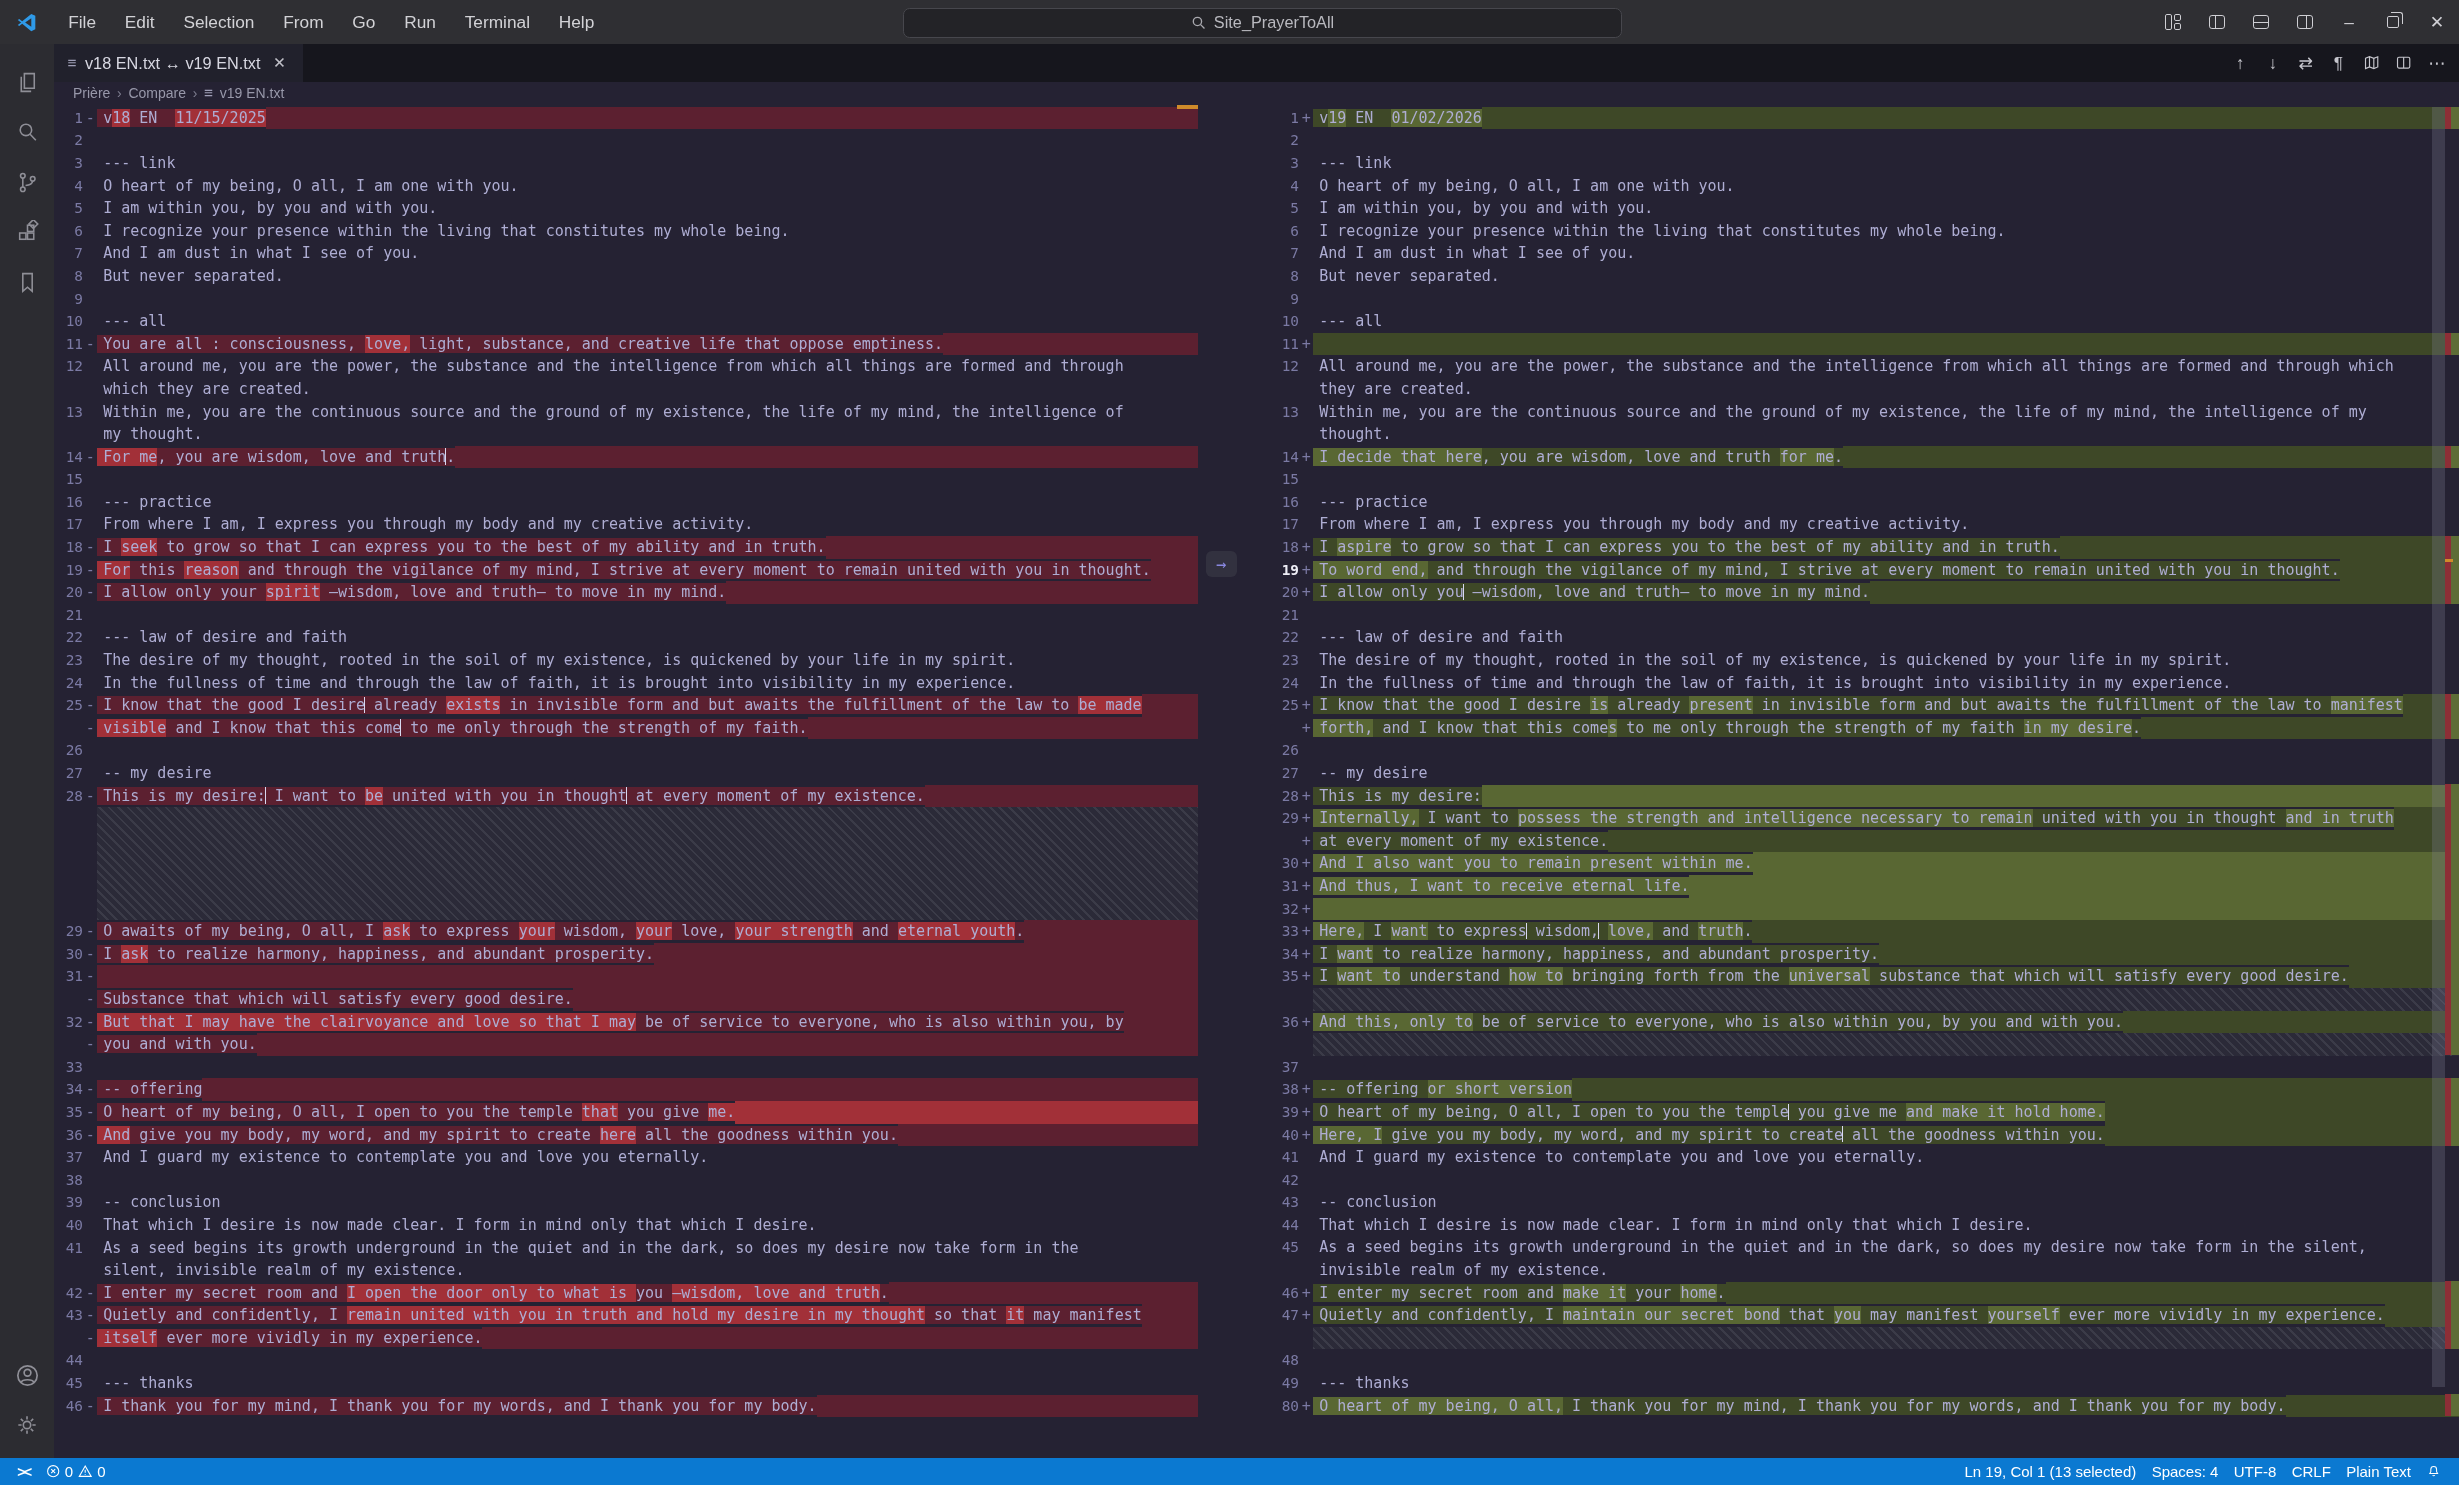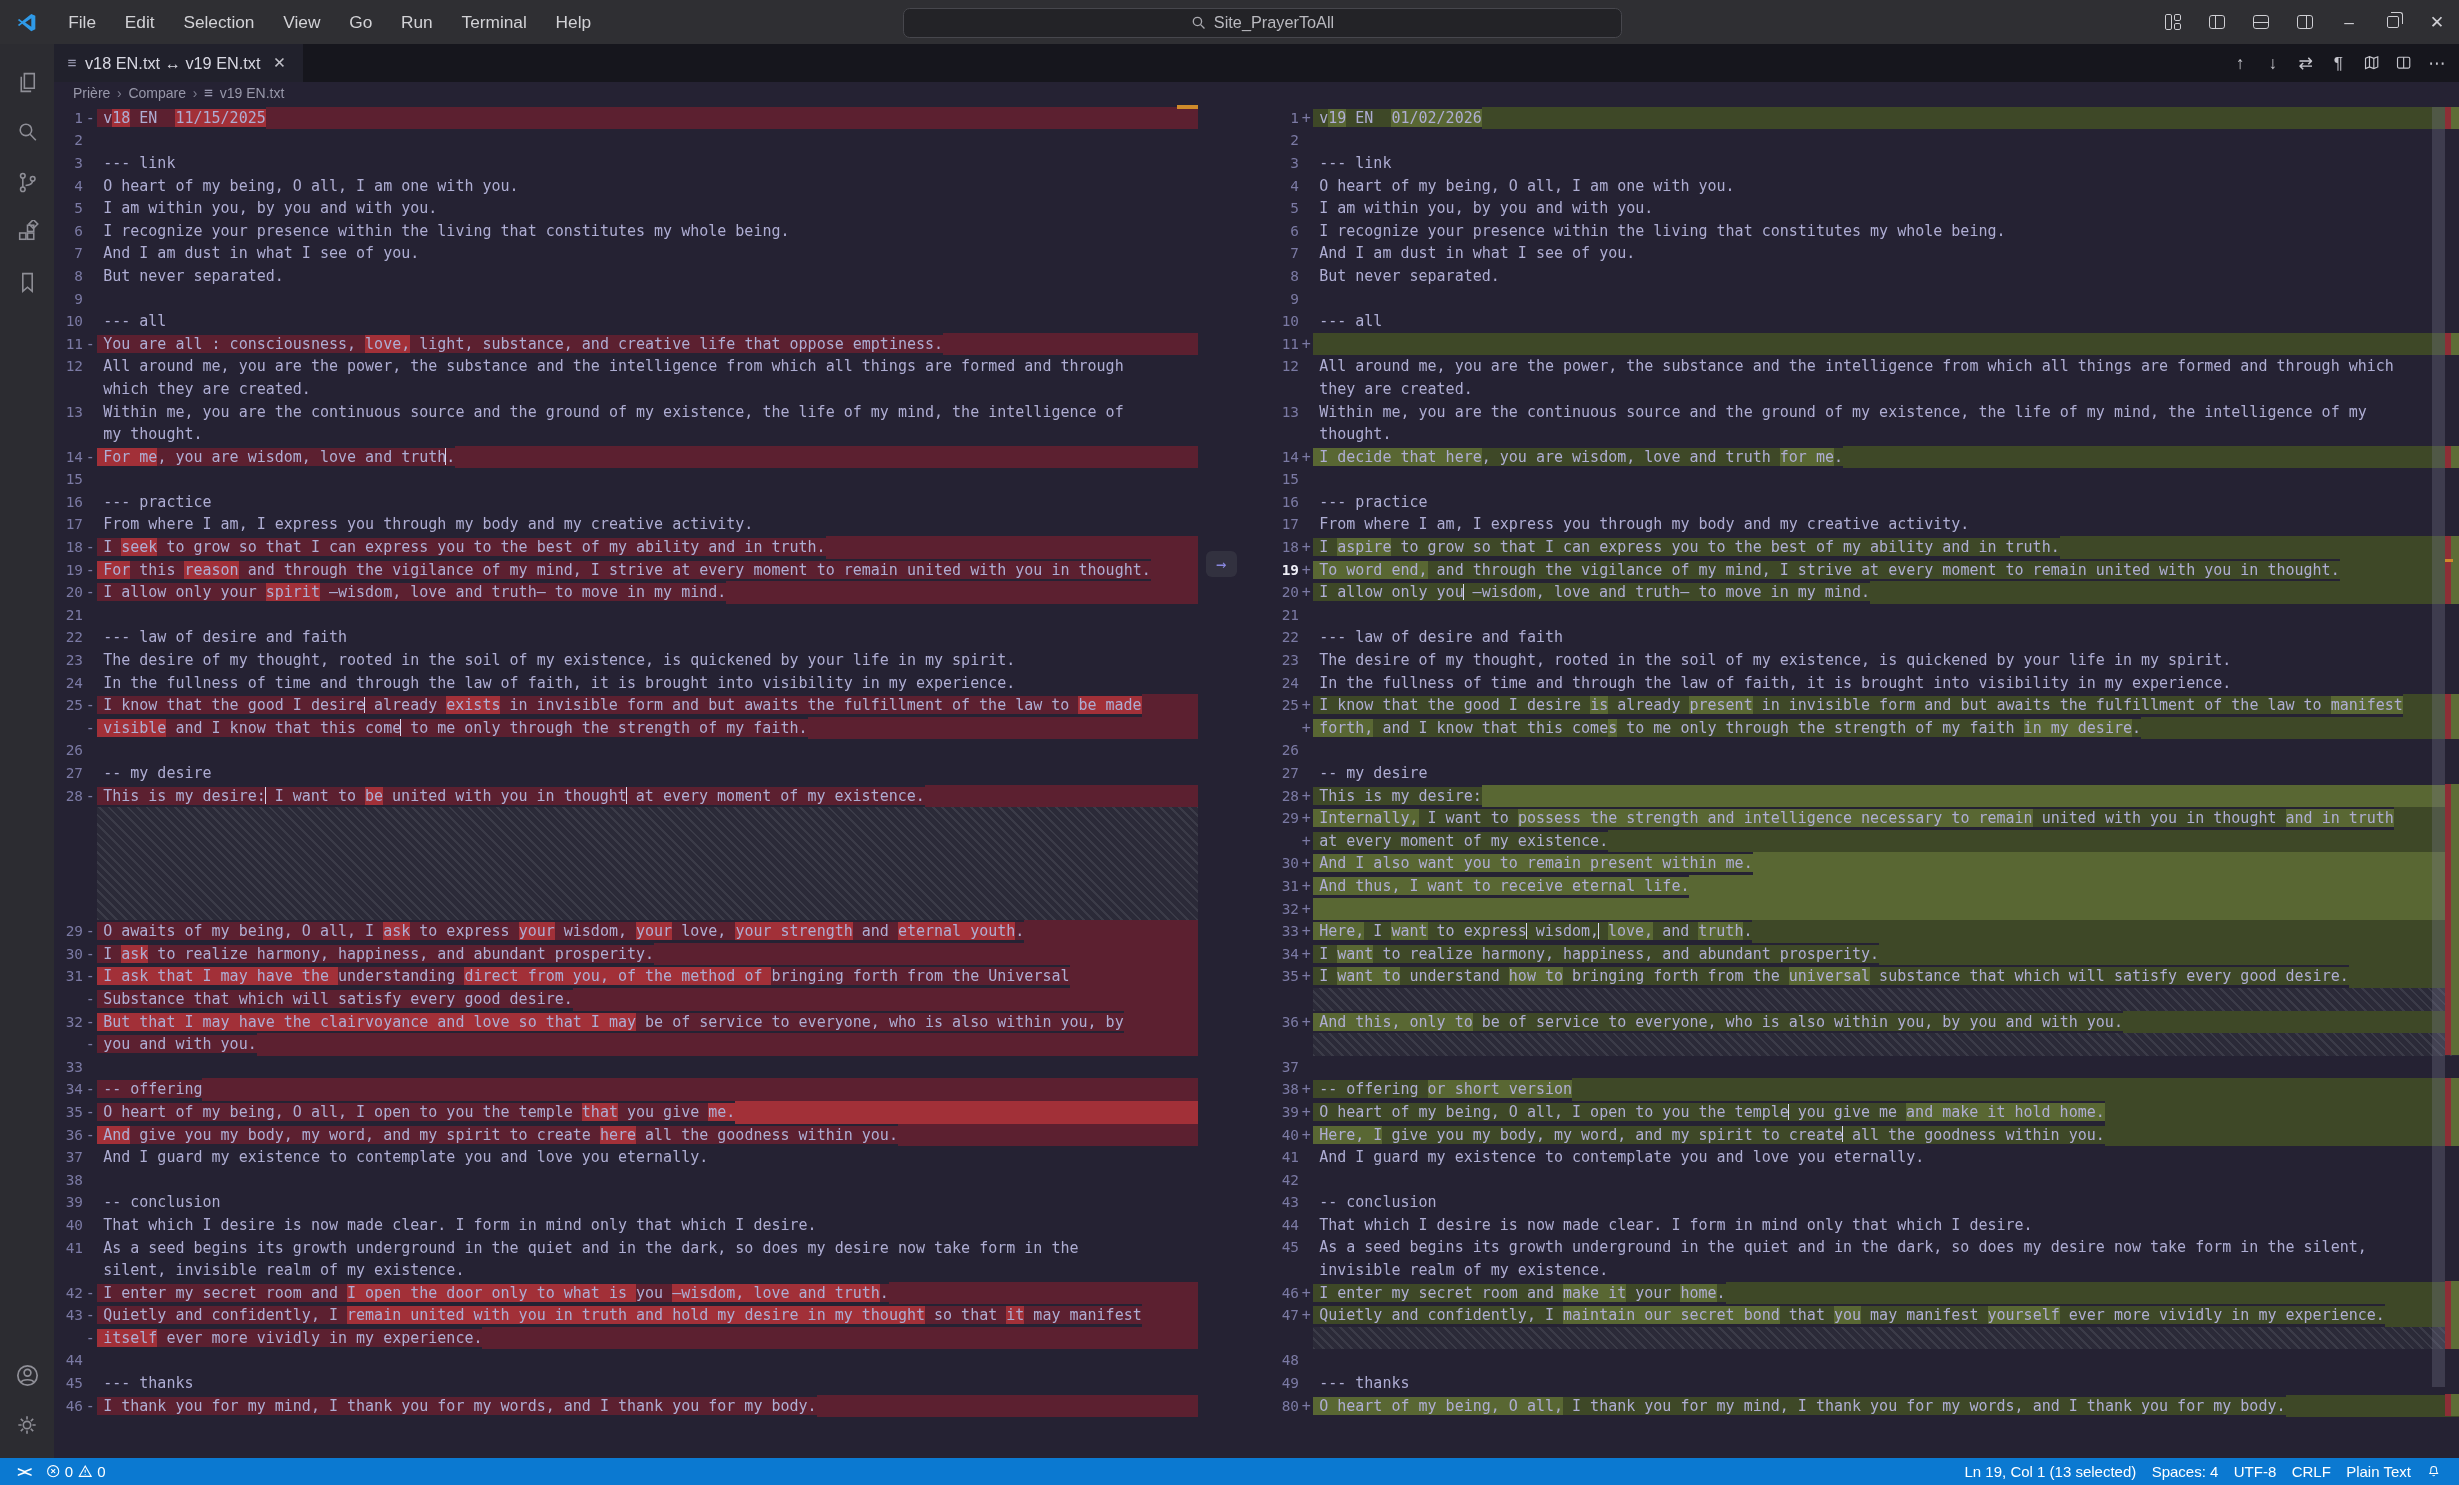--- a/index.html
+++ b/index.html
@@ -100,21 +100,21 @@
 <div class="titlebar">
   <span class="logo">
     <svg class="ic" width="23" height="23" viewBox="0 0 24 24">
         <path d="M17 3 L7.5 10.8 4.4 8.4 2.9 9.3 6.3 12 2.9 14.7 4.4 15.6 7.5 13.2 17 21 21.2 19 21.2 5 Z M17 7.6 V16.4 L10.6 12 Z" fill="#2f9ae8"></path>
       </svg>
   </span>
   <div class="menus">
     <span class="menu-item">File</span>
     <span class="menu-item">Edit</span>
     <span class="menu-item">Selection</span>
-    <span class="menu-item">View</span>
+    <span class="menu-item">From</span>
     <span class="menu-item">Go</span>
     <span class="menu-item">Run</span>
     <span class="menu-item">Terminal</span>
     <span class="menu-item">Help</span>
   </div>
   <div class="searchbox">
     <svg class="ic" width="15.4" height="15.4" viewBox="0 0 16 16" fill="none" stroke="#a9a9af" stroke-width="1.4">
         <circle cx="6.7" cy="6.7" r="4.3"></circle>
         <path d="M10 10 L14 14"></path>
       </svg>
@@ -437,21 +437,20 @@
             </div>
             <div class="row del">
               <span class="ln">30</span>
               <span class="sign">-</span>
               <span class="code"><span>I </span><span class="hl">ask</span><span> to realize harmony, happiness, and abundant prosperity.</span></span>
               <span class="ext"></span>
             </div>
             <div class="row del">
               <span class="ln">31</span>
               <span class="sign">-</span>
-              <span class="code"><span class="hl">I ask that I may have the </span><span>understanding </span><span class="hl">direct from you, of the method of </span><span>bringing forth from the Universal</span></span>
               <span class="ext"></span>
             </div>
             <div class="row del">
               <span class="ln"></span>
               <span class="sign">-</span>
               <span class="code"><span>Substance that which will satisfy every good desire.</span></span>
               <span class="ext"></span>
             </div>
             <div class="row del">
               <span class="ln">32</span>

